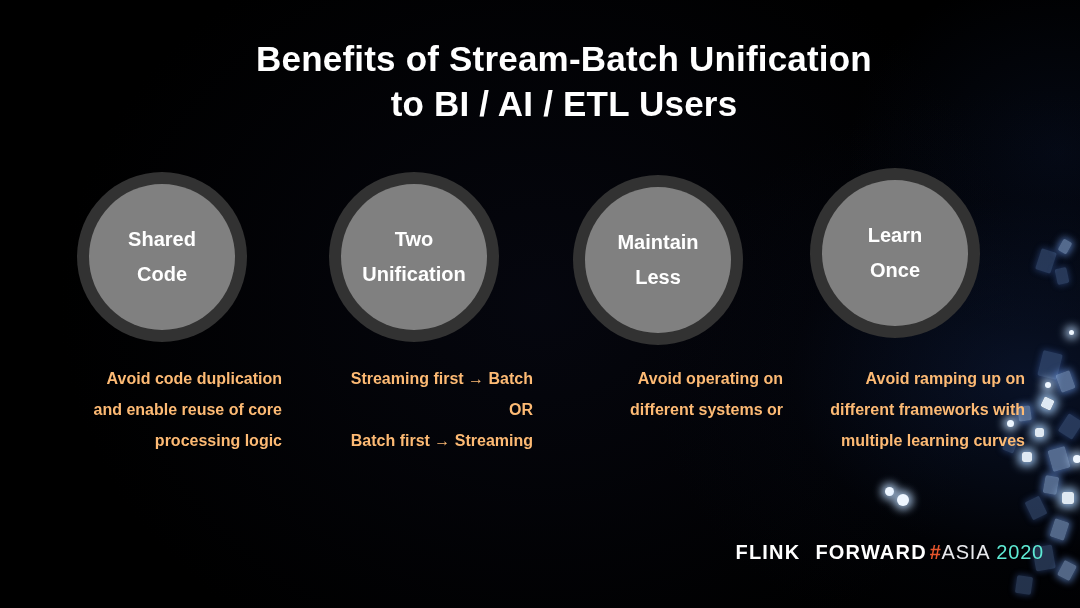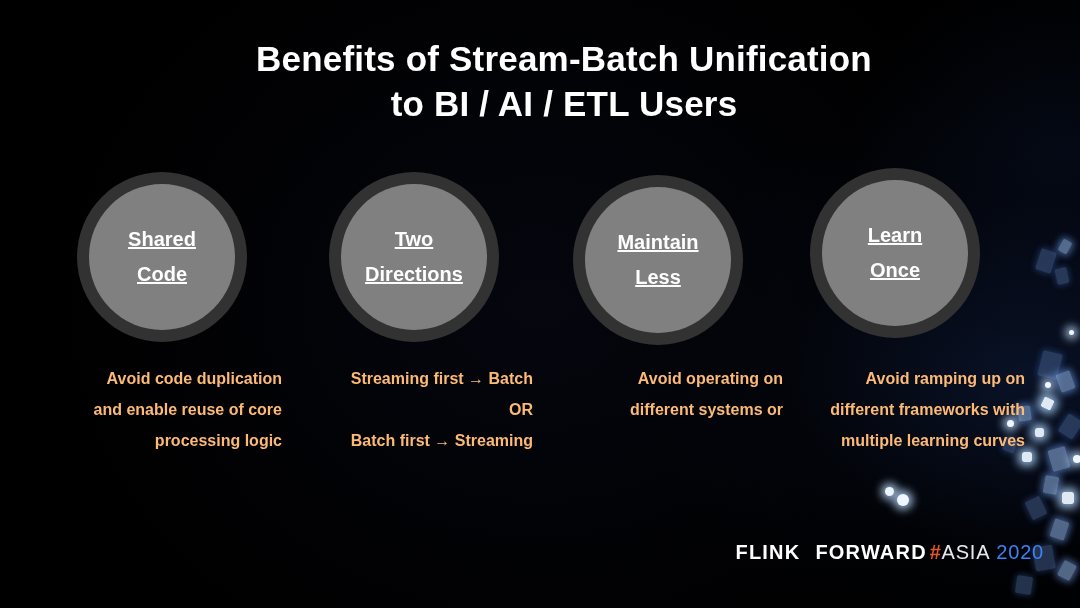--- a/index.html
+++ b/index.html
@@ -79,21 +79,20 @@
     background:#808080;
     display:flex;
     flex-direction:column;
     align-items:center;
     justify-content:center;
     color:#ffffff;
     font-weight:bold;
     font-size:20px;
     line-height:35px;
     text-align:center;
-    text-decoration:underline;
   }
   .circle::before {
     content:"";
     position:absolute;
     inset:-11px;
     border-radius:50%;
     background:#313131;
     z-index:-1;
   }
   .circle-ring {
@@ -120,21 +119,21 @@
     right:36px; bottom:44px;
     display:flex;
     align-items:center;
     white-space:nowrap;
     letter-spacing:0.6px;
   }
   .logo-flink   { color:#ffffff; font-weight:bold; font-size:20px; letter-spacing:1.2px; }
   .logo-forward { color:#ffffff; font-weight:bold; font-size:20px; letter-spacing:1.2px; margin-left:15px; }
   .logo-hash    { color:#e5552c; font-weight:bold; font-size:20px; margin-left:3px; }
   .logo-asia    { color:#e9eaee; font-weight:normal; font-size:20px; letter-spacing:0.8px; }
-  .logo-year    { color:#3b82f6; font-weight:normal; font-size:20px; letter-spacing:0.8px; margin-left:6px; }
+  .logo-year    { color:#5eead4; font-weight:normal; font-size:20px; letter-spacing:0.8px; margin-left:6px; }
 </style>
 </head>
 <body>
 
 <div class="slide">
 
   <div class="bg-layer">
     <div class="bg-vignette"></div>
 
     <div class="cube-cluster">
@@ -186,21 +185,21 @@
         <span class="caption-line">Avoid code duplication</span>
         <span class="caption-line">and enable reuse of core</span>
         <span class="caption-line">processing logic</span>
       </div>
     </div>
 
     <div class="pillar">
       <div class="circle-ring" style="left:329px; top:172px; width:170px; height:170px;"></div>
       <div class="circle" style="position:absolute; left:341px; top:184px; width:146px; height:146px;">
         <span class="circle-label-line">Two</span>
-        <span class="circle-label-line">Directions</span>
+        <span class="circle-label-line">Unification</span>
       </div>
       <div class="caption" style="left:293px; top:363px; width:240px;">
         <span class="caption-line">Streaming first → Batch</span>
         <span class="caption-line">OR</span>
         <span class="caption-line">Batch first → Streaming</span>
       </div>
     </div>
 
     <div class="pillar">
       <div class="circle-ring" style="left:573px; top:175px; width:170px; height:170px;"></div>

